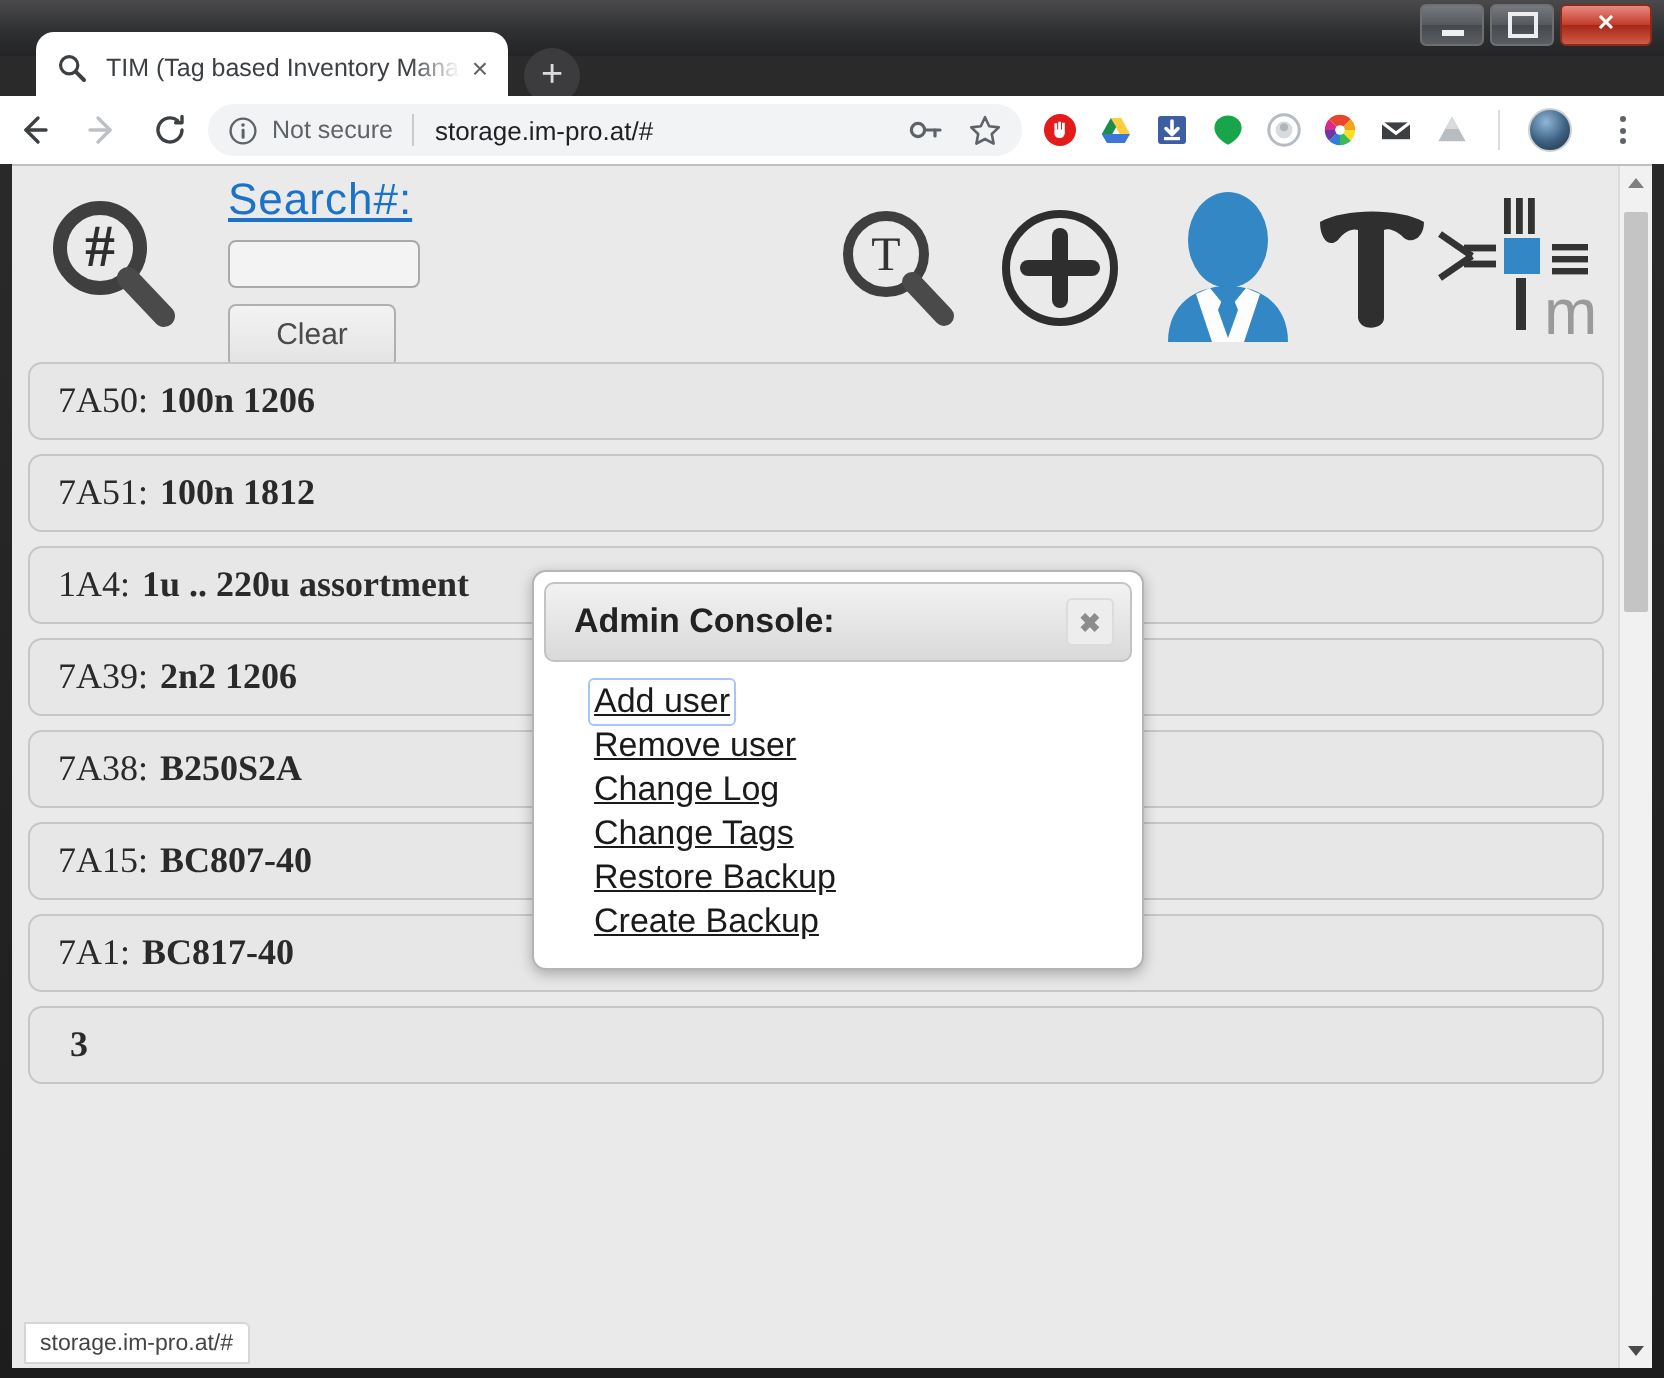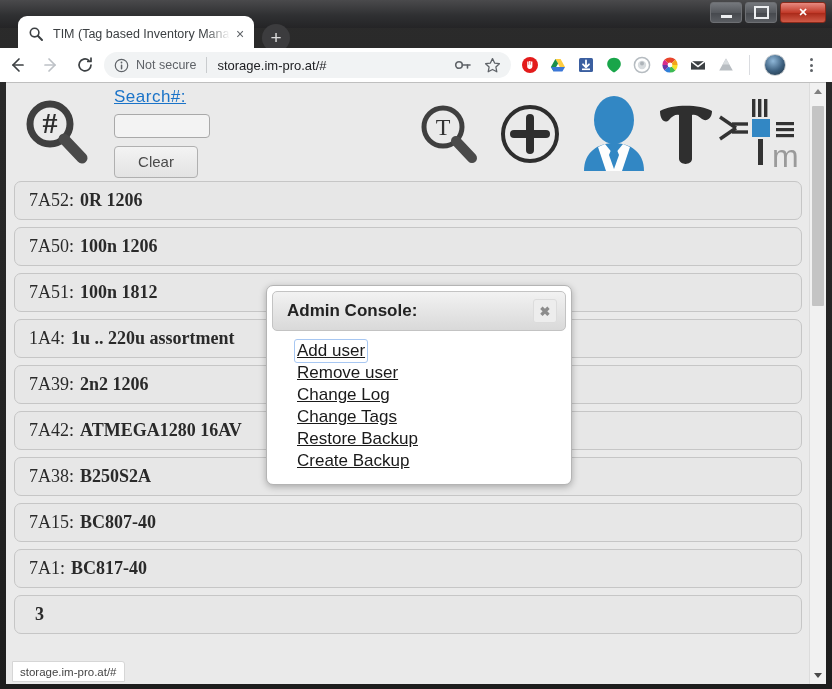--- a/index.html
+++ b/index.html
@@ -87,21 +87,21 @@
   .viewport{
     position:absolute;left:6px;top:82px;width:820px;height:601px;
     background:#eaeaea;overflow:hidden;border-top:1px solid #bfbfbf;
   }
   .page{position:absolute;left:0;top:0;width:804px;height:601px;}
   
   .appheader{position:absolute;left:0;top:0;width:804px;height:98px;}
   .hashglass{position:absolute;left:14px;top:12px;width:76px;height:76px;}
   .searchblock{position:absolute;left:108px;top:4px;width:120px;}
   .searchlink{
-    font-size:17px;color:#1a73c8;text-decoration:underline;display:inline-block;
+    font-size:22px;color:#1a73c8;text-decoration:underline;display:inline-block;
     letter-spacing:.5px;
   }
   .searchinput{
     display:block;margin-top:7px;width:96px;height:24px;box-sizing:border-box;
     border:1px solid #a9a9a9;border-radius:4px;background:#f3f3f3;
   }
   .clearbtn{
     display:block;margin-top:8px;width:84px;height:32px;box-sizing:border-box;
     border:1px solid #b0b0b0;border-radius:4px;
     background:linear-gradient(to bottom,#f3f3f3 0%,#e3e3e3 100%);
@@ -382,42 +382,34 @@
               </g>
               <rect x="38" y="24" width="18" height="18" fill="#3287c4"></rect>
               <text x="58" y="72" font-family="Liberation Sans, sans-serif" font-size="32" fill="#9a9a9a">m</text>
             </svg>
           </span>
         </div>
       </div>
 
       <div class="list">
         <div class="row">
-            <span class="code">7A52:</span>
-            <span class="desc">0R 1206</span>
-          </div>
-        <div class="row">
             <span class="code">7A50:</span>
             <span class="desc">100n 1206</span>
           </div>
         <div class="row">
             <span class="code">7A51:</span>
             <span class="desc">100n 1812</span>
           </div>
         <div class="row">
             <span class="code">1A4:</span>
             <span class="desc">1u .. 220u assortment</span>
           </div>
         <div class="row">
             <span class="code">7A39:</span>
             <span class="desc">2n2 1206</span>
-          </div>
-        <div class="row">
-            <span class="code">7A42:</span>
-            <span class="desc">ATMEGA1280 16AV</span>
           </div>
         <div class="row">
             <span class="code">7A38:</span>
             <span class="desc">B250S2A</span>
           </div>
         <div class="row">
             <span class="code">7A15:</span>
             <span class="desc">BC807-40</span>
           </div>
         <div class="row">

